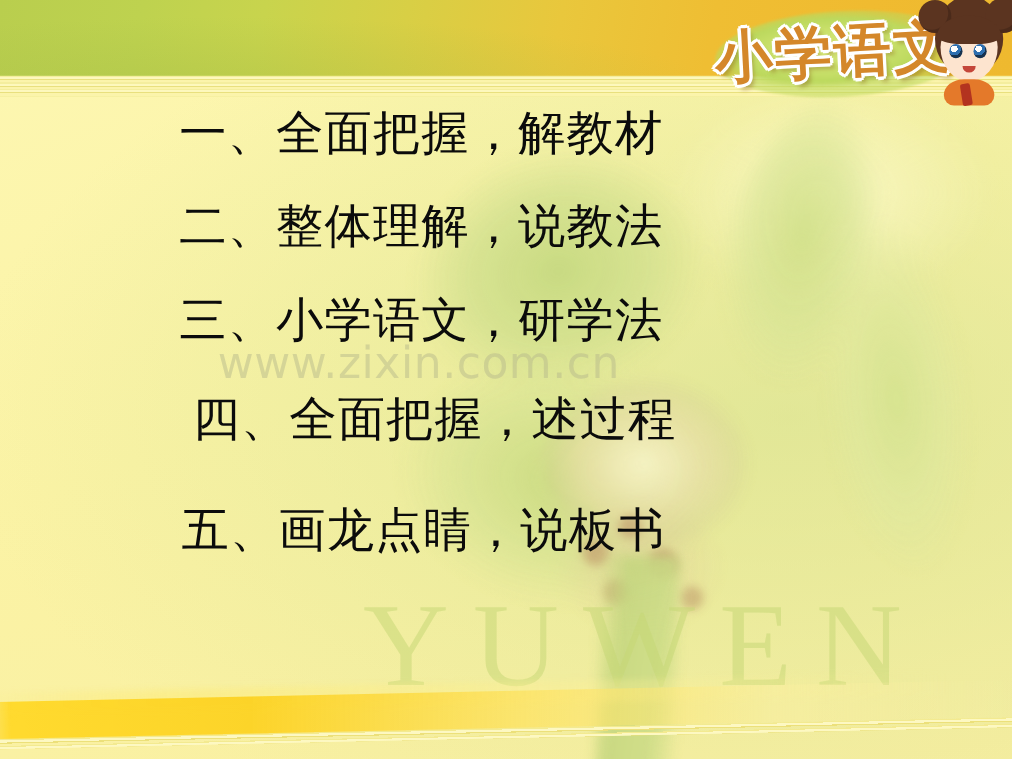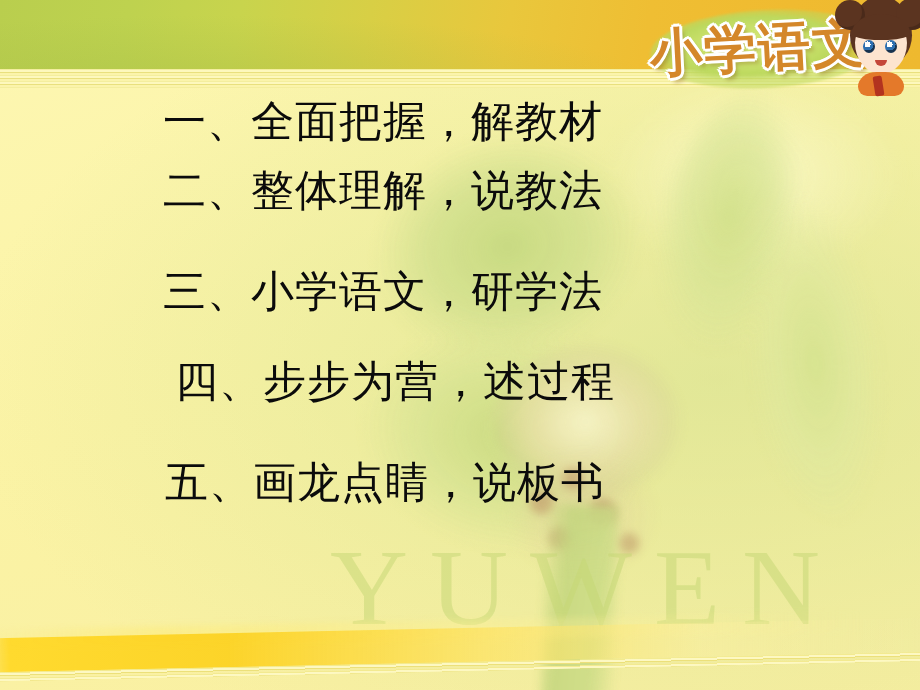--- a/index.html
+++ b/index.html
@@ -235,21 +235,21 @@
   }
   .line {
     font-family: "DejaVu Serif", "Liberation Serif", serif;
     font-size: 43px;
     line-height: 1;
     color: #0b0b0b;
     white-space: nowrap;
     letter-spacing: 1px;
   }
   .line.l1 { position: absolute; left: 163px; top: 12px; }
-  .line.l2 { position: absolute; left: 163px; top: 81px; }
+  .line.l2 { position: absolute; left: 163px; top: 97px; }
   .line.l3 { position: absolute; left: 163px; top: 182px; }
   .line.l4 { position: absolute; left: 175px; top: 272px; }
   .line.l5 { position: absolute; left: 165px; top: 373px; }
 
   
   .watermark {
     position: absolute;
     left: 198px; top: 308px;
     font-family: "DejaVu Sans", "Liberation Sans", sans-serif;
     font-size: 40px;
@@ -337,24 +337,25 @@
       <div class="m-mouth"></div>
       <div class="m-collar"></div>
       <div class="m-tie"></div>
     </div>
   </div>
 
   <div class="lines">
     <div class="line l1">一、全面把握，解教材</div>
     <div class="line l2">二、整体理解，说教法</div>
     <div class="line l3">三、小学语文，研学法</div>
-    <div class="line l4">四、步步为营，述过程</div>
+    <div class="line l4">四、全面把握，述过程</div>
     <div class="line l5">五、画龙点睛，说板书</div>
   </div>
 
+  <div class="watermark">www.zixin.com.cn</div>
 
   <div class="bottom-wrap">
     <div class="gold-sweep-soft"></div>
     <div class="gold-sweep"></div>
     <div class="thin-rules"></div>
   </div>
 
 </div>
 
 </body></html>

